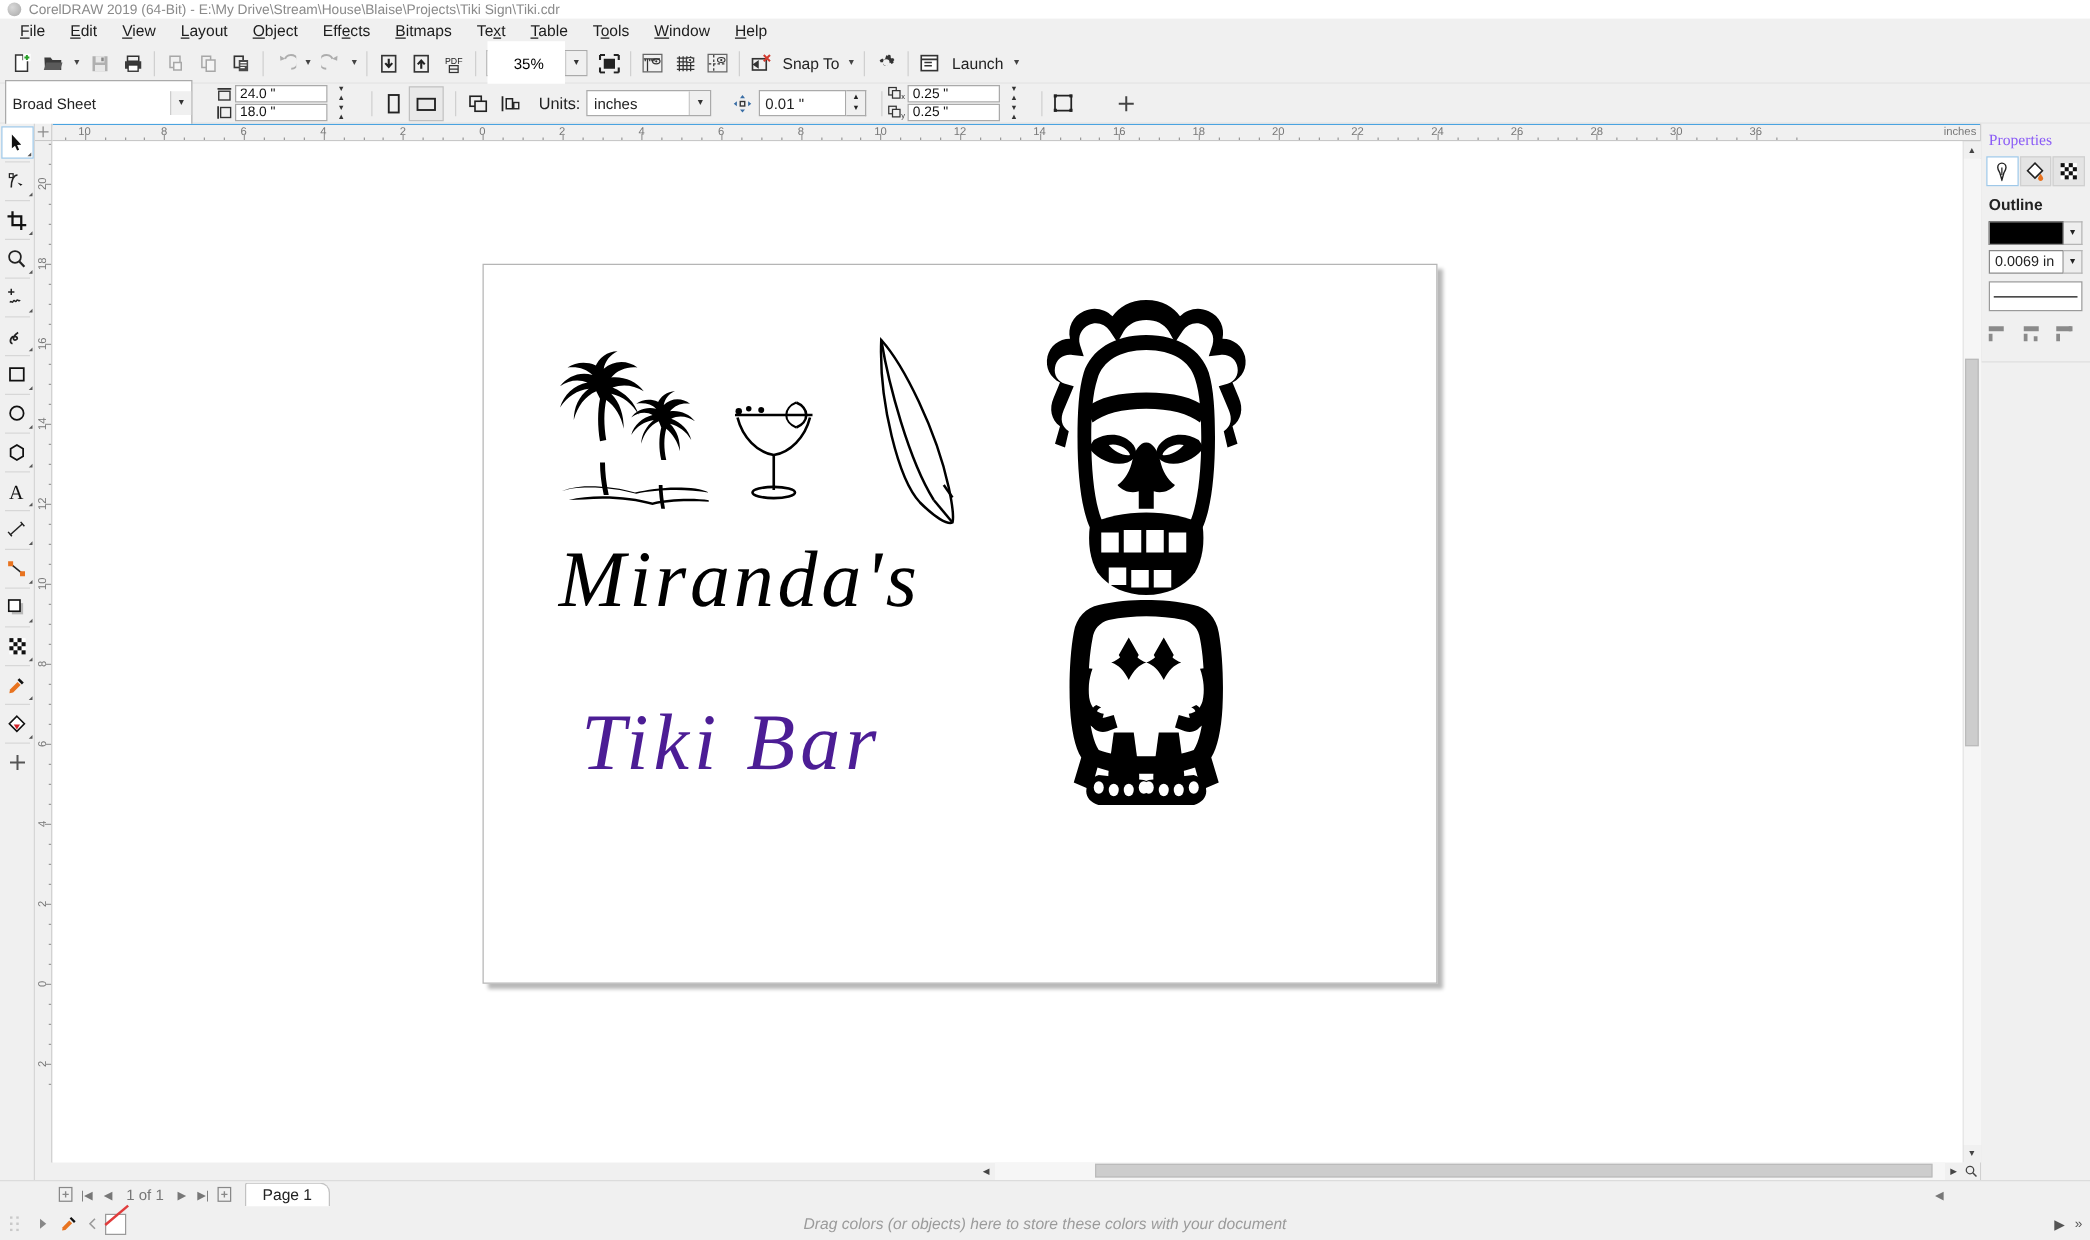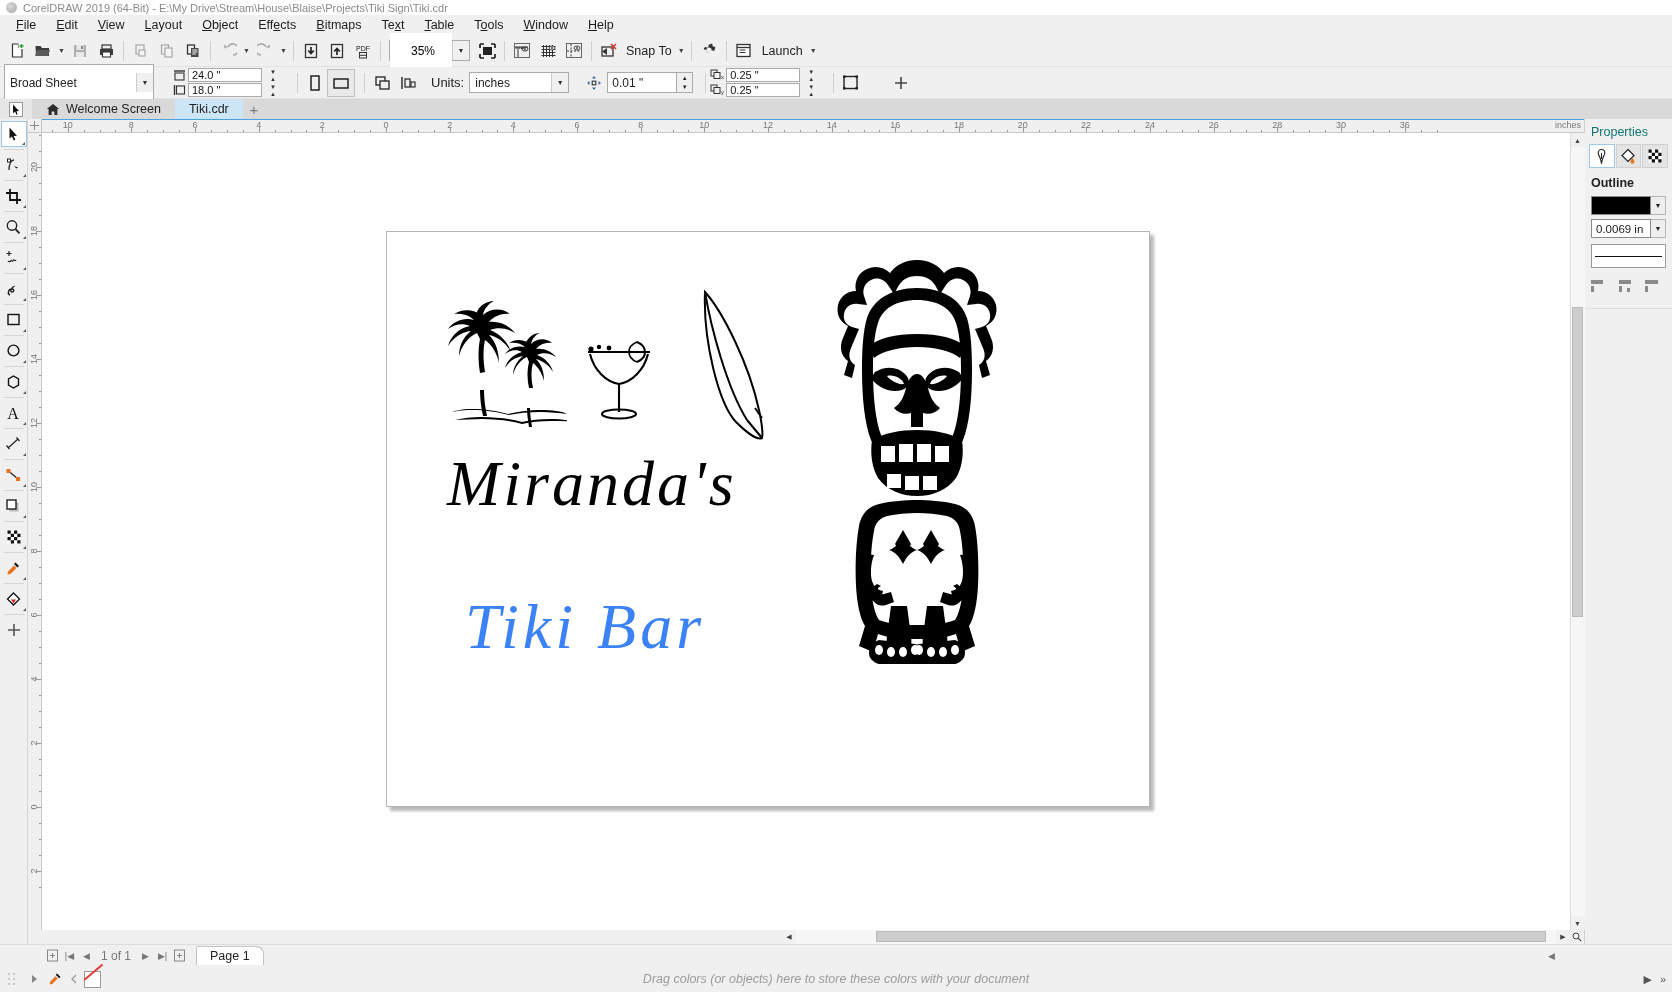--- a/index.html
+++ b/index.html
@@ -121,21 +121,21 @@
   .sc-btn { width:14px; height:14px; display:flex; align-items:center; justify-content:center;
     font-size:7px; color:#444; background:#f0f0f0; }
   .sc-track { flex:1; width:14px; background:#f6f6f6; position:relative; }
   .sc-thumb { position:absolute; left:1px; width:11px; background:#cdcdcd; border:1px solid #bbb; }
 
   .hscroll-row { height:14px; display:flex; flex:0 0 14px; background:#f0f0f0; }
 
   
   .docker { width:88px; background:#f0f0f0; border-left:1px solid #d0d0d0;
     display:flex; flex-direction:column; }
-  .docker-title { font-size:12.5px; padding:6px 6px 5px 6px; color:#0f766e; }
+  .docker-title { font-size:12.5px; padding:6px 6px 5px 6px; color:#8b5cf6;font-family:Liberation Serif, serif; }
   .docker-tabs { display:flex; padding:0 4px; gap:1px; }
   .dk-tab { width:26px; height:24px; display:flex; align-items:center; justify-content:center;
     background:#e4e4e4; border:1px solid #d0d0d0; cursor:default; }
   .dk-tab.sel { background:#fff; border-color:#9fc8e8; }
   .dk-section { font-size:12.5px; font-weight:bold; padding:8px 6px 4px 6px; }
   .dk-row { padding:2px 6px; display:flex; align-items:center; }
   .swatch { flex:1; height:19px; background:#000; border:1px solid #8a8a8a; }
   .dk-combobtn { width:15px; height:19px; background:#eee; border:1px solid #b5b5b5;
     border-left:0; display:flex; align-items:center; justify-content:center; font-size:7px; }
   .dk-field { flex:1; height:19px; background:#fff; border:1px solid #8a8a8a;
@@ -473,40 +473,20 @@
         <rect x="13.5" y="13" width="2.5" height="2.5" fill="#222"></rect>
       </svg>
     </div>
     <div class="tb-btn" style="margin-left:24px">
       <svg width="16" height="16" viewBox="0 0 16 16">
           <path d="M8 2v12M2 8h12" stroke="#444" stroke-width="1.6"></path>
         </svg>
     </div>
   </div>
 
-  <div class="tabbar">
-    <div class="tab-tool">
-      <svg width="14" height="15" viewBox="0 0 14 15">
-        <rect x="0.5" y="0.5" width="13" height="14" fill="#fff" stroke="#9a9a9a"></rect>
-        <path d="M4 2.5l6 6.5-2.6.2 1.2 3-1.2.5-1.3-3.1-2.1 1.6z" fill="#111"></path>
-      </svg>
-    </div>
-    <div class="doc-tab">
-      <span style="margin-right:6px;display:flex">
-        <svg width="14" height="13" viewBox="0 0 14 13">
-            <path d="M7 1L0.8 6h1.8v6h3V8.4h2.8V12h3V6h1.8z" fill="#2b2b2b"></path>
-          </svg>
-      </span>
-      <span>Welcome Screen</span>
-    </div>
-    <div class="doc-tab active">
-      <span>Tiki.cdr</span>
-    </div>
-    <div class="tab-add">+</div>
-  </div>
 
   <div class="workspace">
 
     <div class="toolbox">
       <div class="tool sel">
         <svg width="15" height="16" viewBox="0 0 15 16">
             <path d="M3.5 1.5l7.5 8.2-3.3.2 1.6 3.8-1.6.7-1.7-3.9-2.5 2z" fill="#111"></path>
           </svg>
         <span class="flyout"></span>
       </div>
@@ -914,22 +894,22 @@
                   <ellipse cx="102" cy="396" rx="4" ry="5"></ellipse>
                     <ellipse cx="114" cy="398" rx="4" ry="5"></ellipse>
                   <ellipse cx="126" cy="398" rx="4" ry="5"></ellipse>
                     <ellipse cx="138" cy="396" rx="4" ry="5"></ellipse>
                 </g>
               </g>
             </svg>
 
             <div style="position:absolute; left:60px; top:215px; font-family:'Liberation Serif', serif;
                         font-size:64px; letter-spacing:3px; color:#000; font-style:italic;">Miranda's</div>
-            <div style="position:absolute; left:78px; top:358px; font-family:'Liberation Serif', serif;
-                        font-size:64px; letter-spacing:4px; color:#3b82f6; font-style:italic;">Tiki Bar</div>
+            <div style="position:absolute; left:78px; top:345px; font-family:'Liberation Serif', serif;
+                        font-size:64px; letter-spacing:4px; color:#4c1d95; font-style:italic;">Tiki Bar</div>
           </div>
         </div>
 
         <div class="vscroll">
           <div class="sc-btn">▲</div>
           <div class="sc-track">
             <div class="sc-thumb" style="top:160px; height:310px;"></div>
           </div>
           <div class="sc-btn">▼</div>
         </div>

